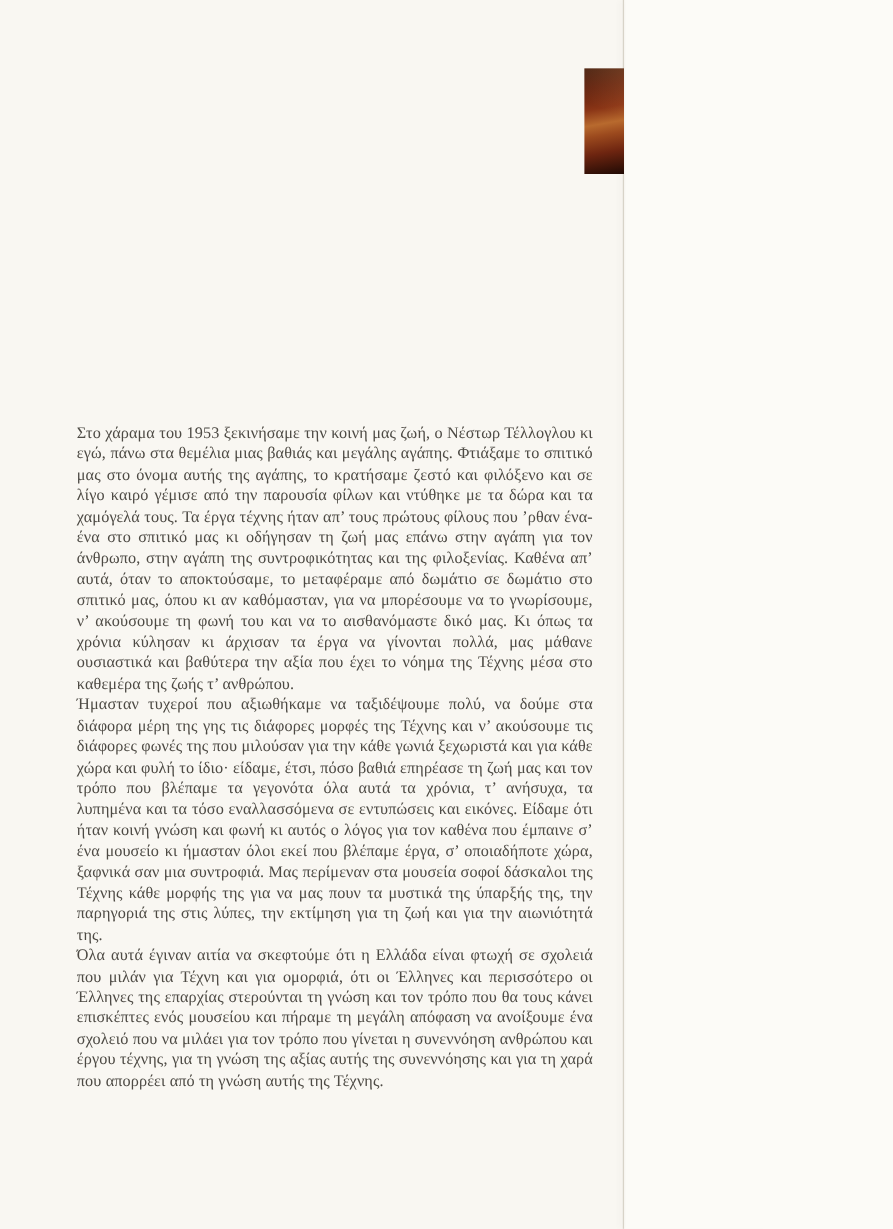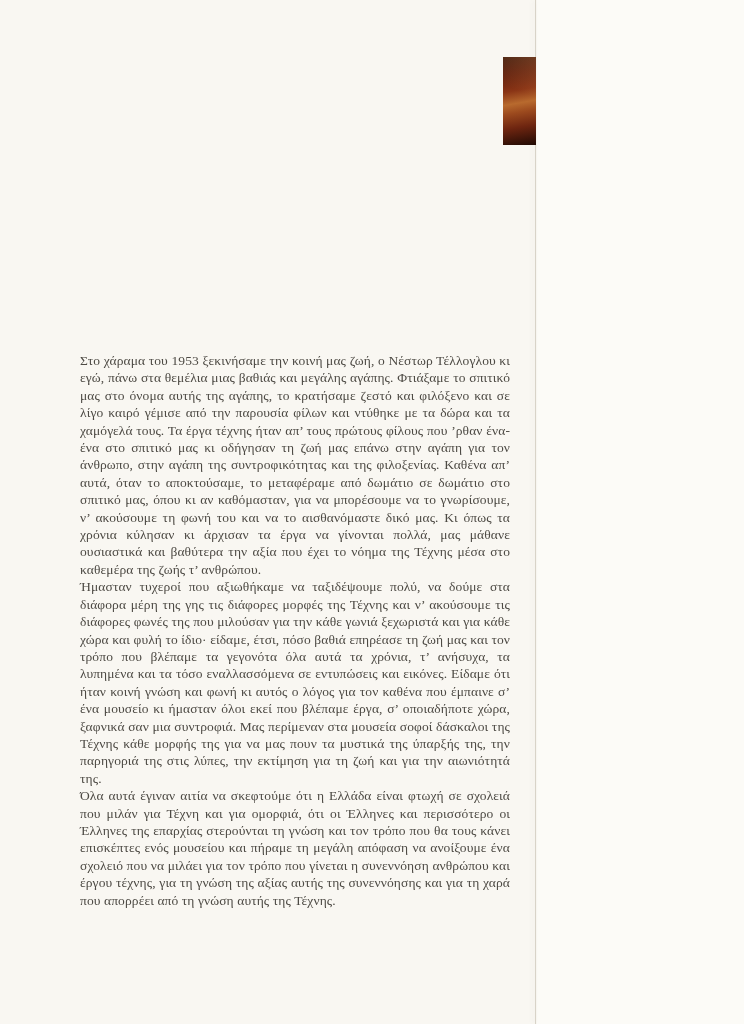--- a/index.html
+++ b/index.html
@@ -10,21 +10,20 @@
     width: 744px;
     height: 1024px;
     position: relative;
     background: #f9f7f2;
     overflow: hidden;
     font-family: "Liberation Serif", serif;
   }
   .page {
     position: absolute;
     inset: 0;
-    margin-left: 16px;
   }
   
   .right-strip {
     position: absolute;
     left: 521px;
     top: 0;
     width: 223px;
     height: 1024px;
     background: #fcfbf7;
   }

